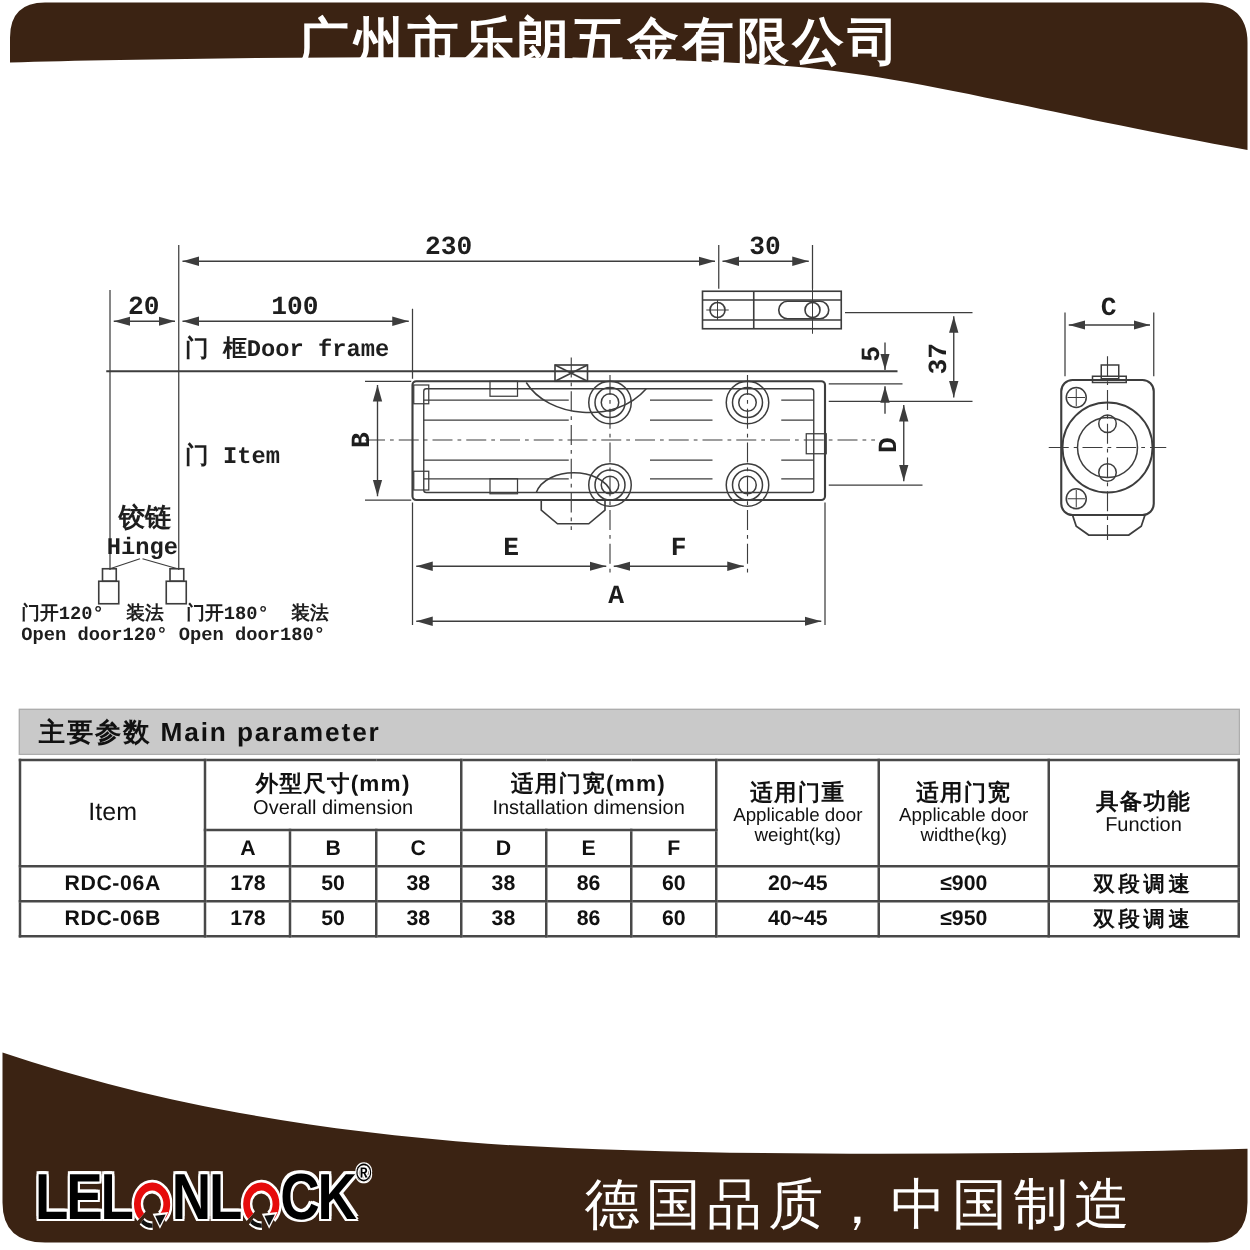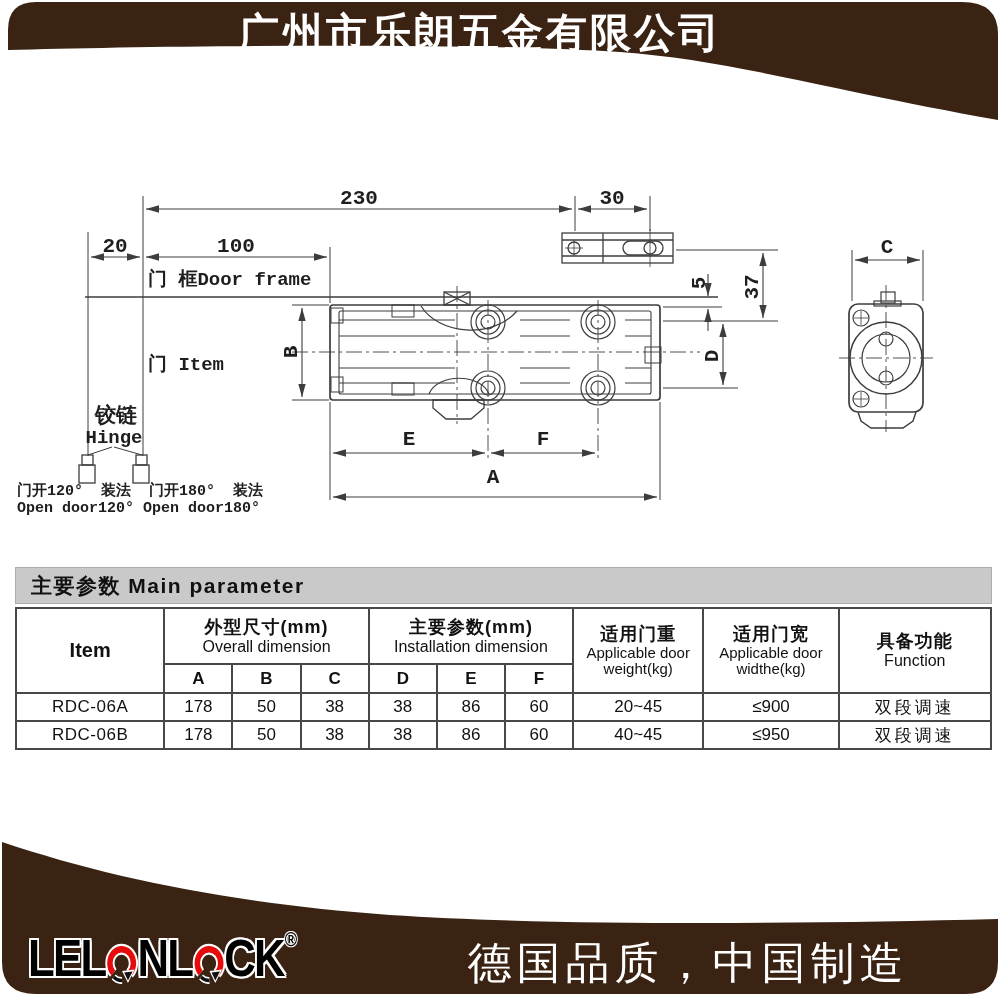--- a/index.html
+++ b/index.html
@@ -35,23 +35,23 @@
   
   #param{position:absolute;left:15px;top:567px;width:977px}
   #param-titlebar{height:37px;background:#c9c9c9;border:1px solid #adadad;box-sizing:border-box;
     display:flex;align-items:center;padding-left:15px;font-size:21px;font-weight:bold;letter-spacing:1.5px}
   #param table{border-collapse:collapse;width:100%;margin-top:3px;table-layout:fixed}
   #param td,#param th{border:2px solid #484848;text-align:center;vertical-align:middle;padding:0}
   tr.g{height:56px} tr.s{height:29px} tr.r{height:28px}
   .hcn{font-size:18px;font-weight:bold;letter-spacing:1px;line-height:1.15}
   .hen{font-size:16px;font-weight:normal;line-height:1.1}
   .hen2{font-size:15px;font-weight:normal;line-height:1.05}
-  th.itemh{font-size:20px;font-weight:bold}
+  th.itemh{font-size:20px;font-weight:normal}
   .letter{font-size:17px;font-weight:bold}
-  #param td{font-size:17px;font-weight:normal}
+  #param td{font-size:17px;font-weight:bold}
   td.model{font-weight:bold;letter-spacing:.5px}
   td.fn{font-weight:bold;letter-spacing:3px;font-size:16px}
 </style>
 </head>
 <body>
 
 <svg id="header-swoosh" width="1000" height="160" viewBox="0 0 1000 160">
   <path d="M8,50 C150,46 470,42 620,52 C730,60 820,88 998,120 L998,34 Q998,2 962,2 L36,2 Q8,2 8,30 Z" fill="#3b2313"></path>
 </svg>
 <span id="header-title">广州市乐朗五金有限公司</span>
@@ -235,21 +235,21 @@
         <col style="width:152px">
     </colgroup>
     <tbody>
         <tr class="g">
       <th class="itemh" rowspan="2">Item</th>
       <th colspan="3">
         <div class="hcn">外型尺寸(mm)</div>
         <div class="hen">Overall dimension</div>
       </th>
       <th colspan="3">
-        <div class="hcn">主要参数(mm)</div>
+        <div class="hcn">适用门宽(mm)</div>
         <div class="hen">Installation dimension</div>
       </th>
       <th rowspan="2">
         <div class="hcn">适用门重</div>
         <div class="hen2">Applicable door</div>
         <div class="hen2">weight(kg)</div>
       </th>
       <th rowspan="2">
         <div class="hcn">适用门宽</div>
         <div class="hen2">Applicable door</div>

